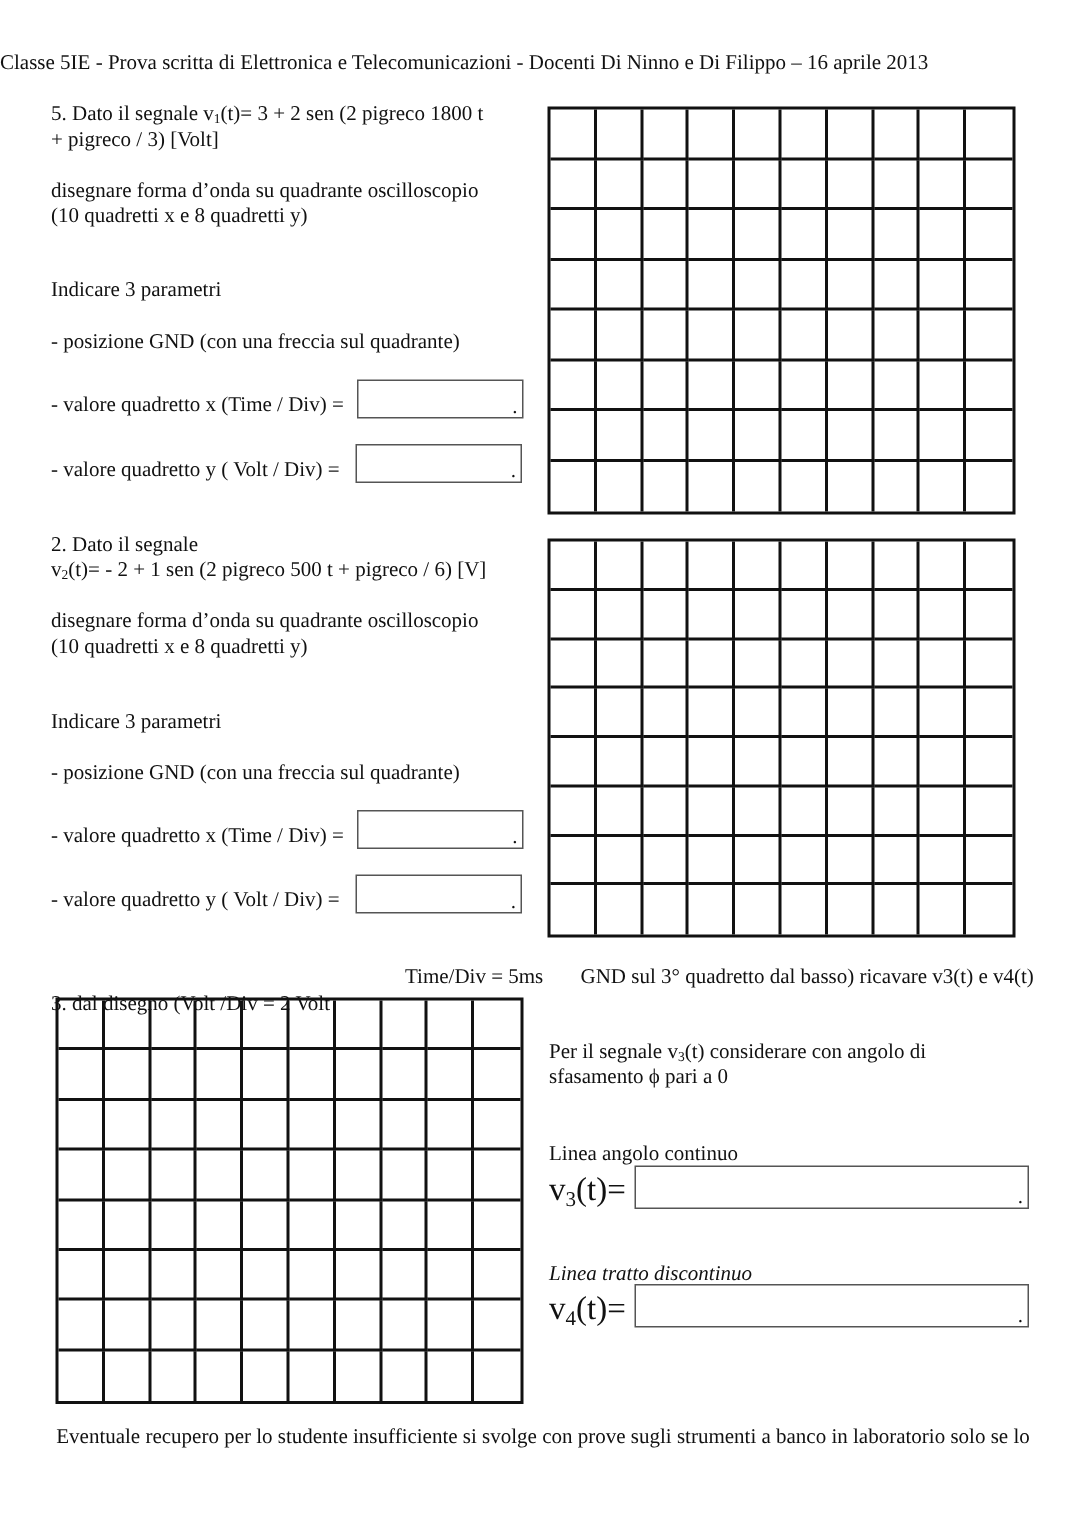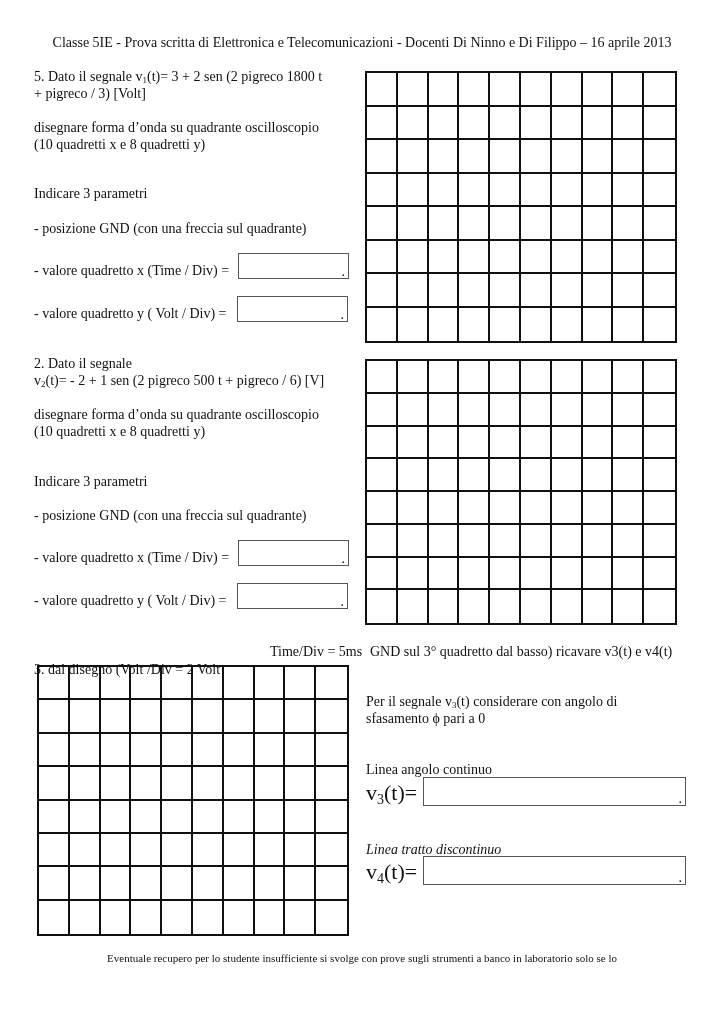--- a/index.html
+++ b/index.html
@@ -1,31 +1,31 @@
 <!DOCTYPE html>
 <html><head>
 <meta charset="utf-8">
 <style>
   html, body { margin:0; padding:0; background:#ffffff; }
   body { width:724px; height:1024px; position:relative; overflow:hidden;
          font-family:"Liberation Serif","DejaVu Serif",serif; color:#111; }
   .abs { position:absolute; white-space:nowrap; }
   .t { font-size:14px; line-height:17px; }
-  .title { top:35px; left:0; width:724px; text-align:center; font-size:14px; }
+  .title { top:35px; left:0; width:604px; text-align:center; font-size:14px; }
   sub { font-size:9px; vertical-align:-2px; line-height:0; }
   .big { font-size:22px; line-height:24px; }
   .big sub { font-size:14px; vertical-align:-4px; }
   .box { position:absolute; border:1px solid #555; background:#fff; box-sizing:border-box; }
   .box .dot { position:absolute; right:3px; bottom:-1px; font-size:14px; line-height:14px; }
   .grid { position:absolute; border:2px solid #111; box-sizing:border-box;
           display:grid; grid-template-columns:repeat(10,1fr); grid-template-rows:repeat(8,1fr); }
   .grid .cell { border-right:2px solid #111; border-bottom:2px solid #111; box-sizing:border-box; }
   .grid .cell.lastcol { border-right:none; }
   .grid .cell.lastrow { border-bottom:none; }
-  .footer { top:950px; left:0; width:724px; text-align:center; font-size:11px; line-height:17px; white-space:normal; }
+  .footer { top:950px; left:0; width:724px; text-align:center; font-size:14px; line-height:17px; white-space:normal; }
 </style>
 </head>
 <body>
 
 <div class="abs title">Classe 5IE - Prova scritta di Elettronica e Telecomunicazioni - Docenti Di Ninno e Di Filippo – 16 aprile 2013</div>
 
 <div class="abs t" style="top:68px;left:34px;"><span>5. Dato il segnale v</span><sub>1</sub><span>(t)=   3 + 2 sen (2 pigreco 1800 t</span></div>
 <div class="abs t" style="top:85px;left:34px;">+ pigreco / 3) [Volt]</div>
 <div class="abs t" style="top:119px;left:34px;">disegnare forma d’onda su quadrante oscilloscopio</div>
 <div class="abs t" style="top:136px;left:34px;">(10 quadretti x e 8 quadretti y)</div>
@@ -214,21 +214,21 @@
     <div class="cell lastrow"></div>
     <div class="cell lastrow"></div>
     <div class="cell lastrow"></div>
     <div class="cell lastrow"></div>
     <div class="cell lastrow"></div>
     <div class="cell lastcol lastrow"></div>
   </div>
 
 <div class="abs t" style="top:661px;left:34px;">3. dal disegno (Volt /Div = 2 Volt</div>
 <div class="abs t" style="top:643px;left:270px;font-family:Liberation Serif, serif;">Time/Div = 5ms</div>
-<div class="abs t" style="top:643px;left:370px;font-family:Liberation Serif, serif;">GND sul 3° quadretto dal basso) ricavare v3(t) e v4(t)</div>
+<div class="abs t" style="top:643px;left:387px;font-family:Liberation Serif, serif;">GND sul 3° quadretto dal basso) ricavare v3(t) e v4(t)</div>
 <div class="grid" id="grid3" style="top: 665px; left: 37px; width: 312px; height: 271px; grid-template-columns: repeat(10, 1fr); grid-template-rows: repeat(8, 1fr);">
     <div class="cell"></div>
     <div class="cell"></div>
     <div class="cell"></div>
     <div class="cell"></div>
     <div class="cell"></div>
     <div class="cell"></div>
     <div class="cell"></div>
     <div class="cell"></div>
     <div class="cell"></div>

